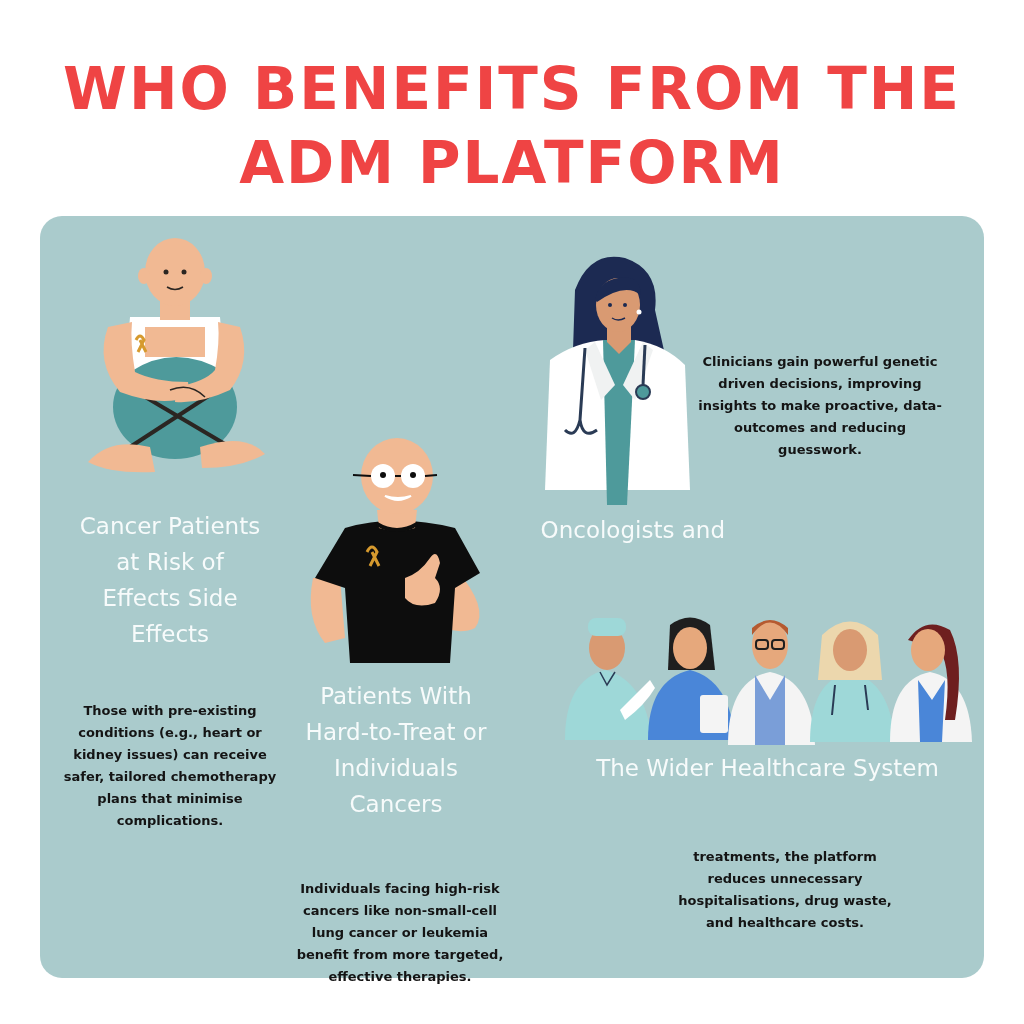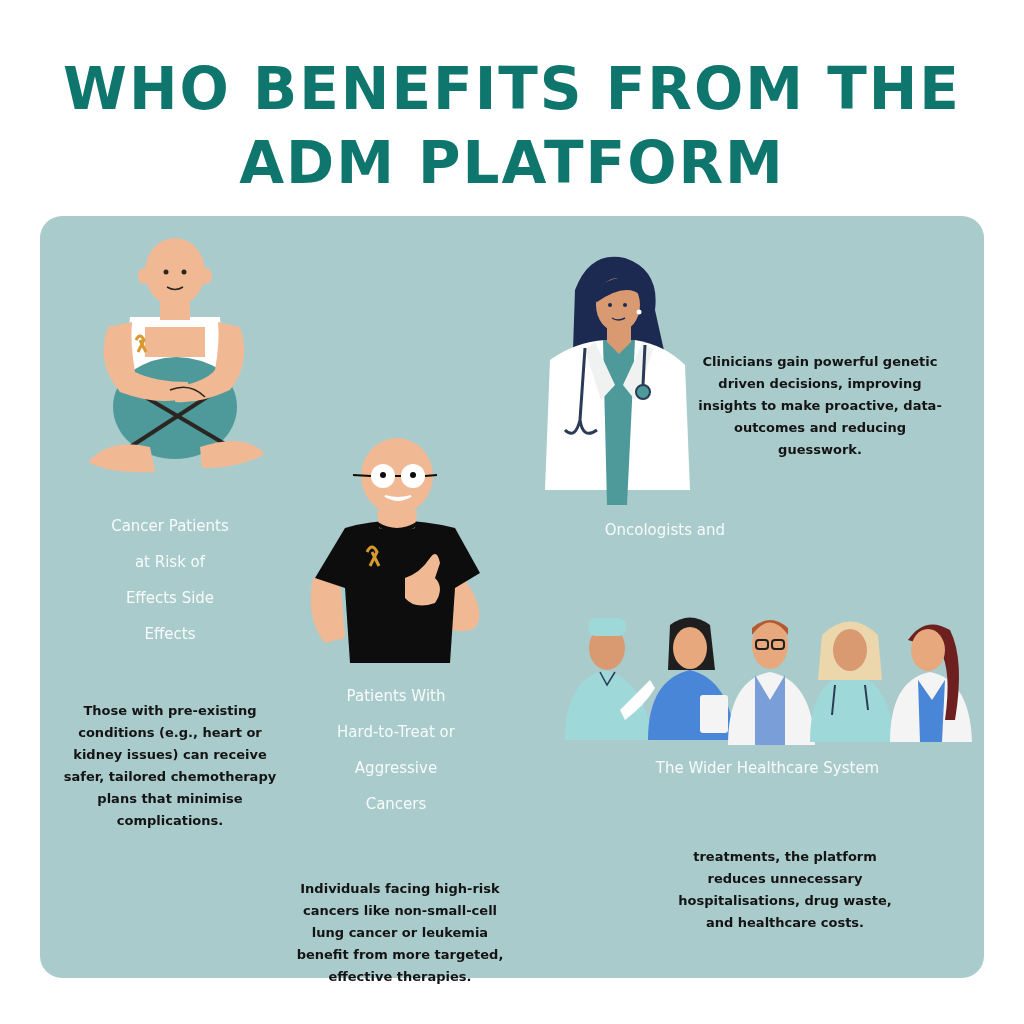--- a/index.html
+++ b/index.html
@@ -3,31 +3,31 @@
 <meta charset="utf-8">
 <style>
   html, body { margin: 0; padding: 0; }
   body {
     width: 1024px; height: 1024px; background: #ffffff;
     position: relative; overflow: hidden;
     font-family: "DejaVu Sans", sans-serif;
   }
   .title {
     position: absolute; left: 0; top: 52px; width: 1024px;
-    text-align: center; color: #0f766e;
+    text-align: center; color: #ef4444;
     font-family: "DejaVu Sans", sans-serif; font-weight: bold;
     font-size: 58px; line-height: 74px; letter-spacing: 2px;
   }
   .panel {
     position: absolute; left: 40px; top: 216px; width: 944px; height: 762px;
     background: #aacbcc; border-radius: 22px;
   }
   .heading {
     position: absolute; color: #f7fbfb; text-align: center;
-    font-family: "DejaVu Sans", sans-serif; font-size: 15px; line-height: 36px;
+    font-family: "DejaVu Sans", sans-serif; font-size: 23px; line-height: 36px;
   }
   .desc {
     position: absolute; color: #141414; text-align: center;
     font-family: "DejaVu Sans", sans-serif; font-weight: bold;
     font-size: 13px; line-height: 22px; margin-top: 38px;
   }
   .illus { position: absolute; }
 </style>
 </head>
 <body>
@@ -157,21 +157,21 @@
   <div>conditions (e.g., heart or</div>
   <div>kidney issues) can receive</div>
   <div>safer, tailored chemotherapy</div>
   <div>plans that minimise</div>
   <div>complications.</div>
 </div>
 
 <div class="heading" style="left:285px;top:678px;width:222px;">
   <div>Patients With</div>
   <div>Hard-to-Treat or</div>
-  <div>Aggressive</div>
+  <div>Individuals</div>
   <div>Cancers</div>
 </div>
 <div class="desc" style="left:290px;top:840px;width:220px;">
   <div>Individuals facing high-risk</div>
   <div>cancers like non-small-cell</div>
   <div>lung cancer or leukemia</div>
   <div>benefit from more targeted,</div>
   <div>effective therapies.</div>
 </div>
 

